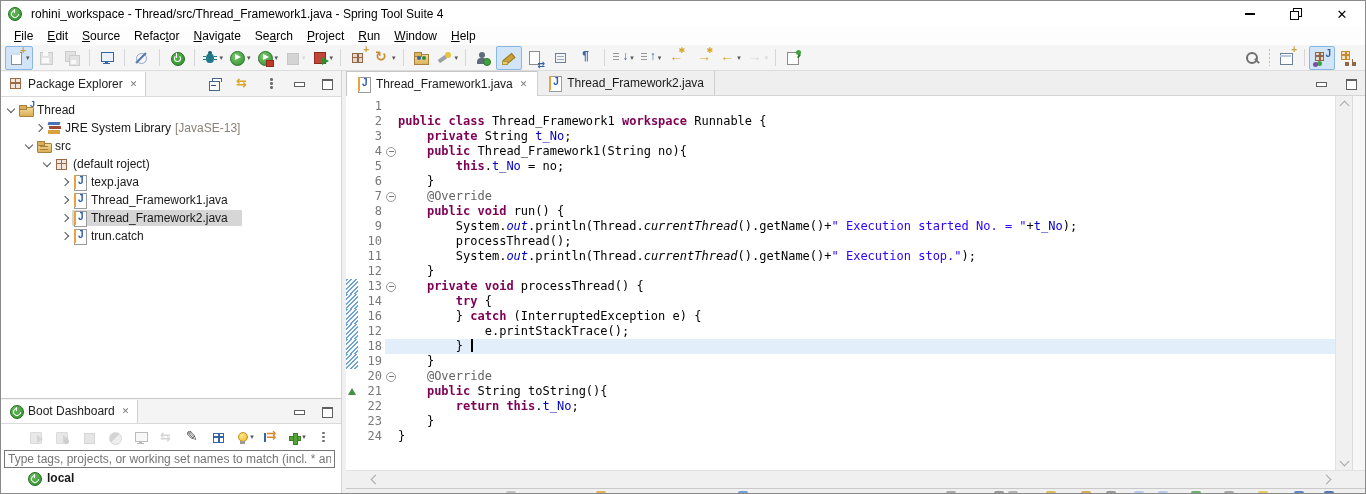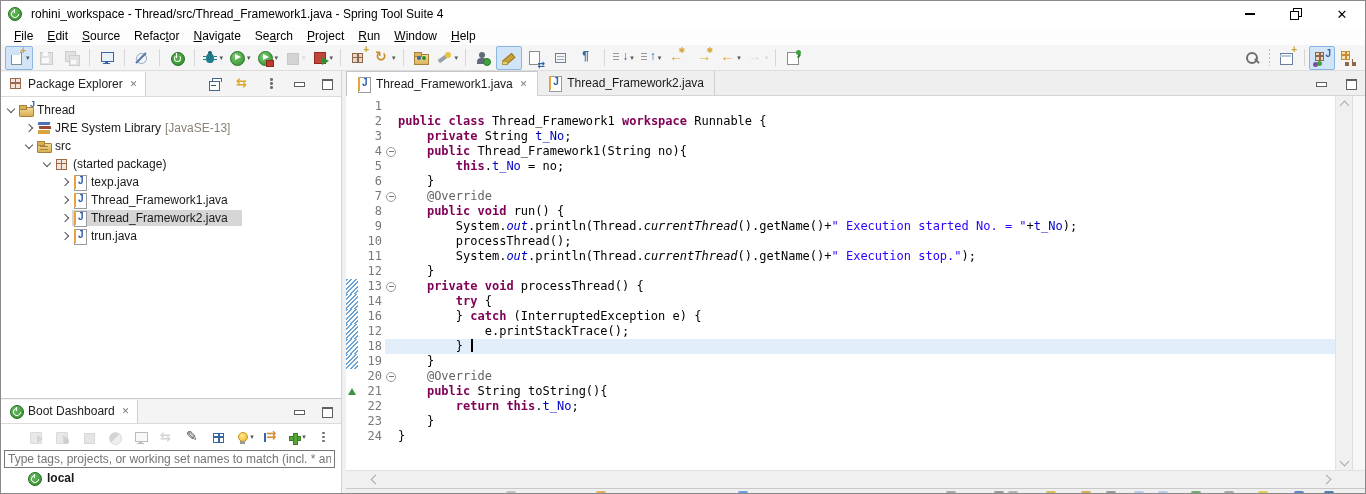--- a/index.html
+++ b/index.html
@@ -419,21 +419,21 @@
     <div class="tree" id="pe-tree">
         <div class="tree-row" style="padding-left: 4px;">
           <span class="chev open"></span>
           <span class="ic ic14">
             <span style="position:absolute;left:0;top:4px;width:13px;height:8px;background:linear-gradient(#f0d894,#d9af55);border:1px solid #a8823c;border-radius:1px"></span>
             <span style="position:absolute;left:0;top:2px;width:6px;height:3px;background:#d9af55;border:1px solid #a8823c"></span>
             <span style="position:absolute;right:-2px;top:-4px;font-size:9px;font-weight:bold;color:#3465a4">J</span>
           </span>
           <span class="tree-label">Thread</span>
         </div>
-        <div class="tree-row" style="padding-left: 22px;">
+        <div class="tree-row" style="padding-left: 32px;">
           <span class="chev"></span>
           <span class="ic ic14">
             <span style="position:absolute;left:1px;top:1px;width:12px;height:3px;background:#4a72b8;transform:skewX(-12deg)"></span>
             <span style="position:absolute;left:2px;top:5px;width:12px;height:3px;background:#9c4a32;transform:skewX(10deg)"></span>
             <span style="position:absolute;left:1px;top:9px;width:12px;height:3.5px;background:#d7a33c"></span>
           </span>
           <span class="tree-label">JRE System Library</span>
           <span class="tree-suffix">[JavaSE-13]</span>
         </div>
         <div class="tree-row" style="padding-left: 22px;">
@@ -446,21 +446,21 @@
           </span>
           <span class="tree-label">src</span>
         </div>
         <div class="tree-row" style="padding-left: 40px;">
           <span class="chev open"></span>
           <span class="ic ic14">
             <span style="position:absolute;left:1px;top:1.5px;width:11px;height:11px;border:1.5px solid #9b6a49;background:#f3e6dc;box-sizing:border-box"></span>
             <span style="position:absolute;left:1px;top:5.7px;width:11px;height:1.5px;background:#9b6a49"></span>
             <span style="position:absolute;left:5.7px;top:1.5px;width:1.5px;height:11px;background:#9b6a49"></span>
           </span>
-          <span class="tree-label">(started package)</span>
+          <span class="tree-label">(default roject)</span>
         </div>
         <div class="tree-row" style="padding-left: 58px;">
           <span class="chev"></span>
           <span class="ic ic14">
             <span style="position:absolute;left:1px;top:0;width:11px;height:13.5px;background:#fff;border:1px solid #9a9a9a"></span>
             <span style="position:absolute;left:1px;top:0;width:2px;height:13.5px;background:#e8a33c"></span>
             <span style="position:absolute;left:5px;top:0;font-size:10px;font-weight:bold;color:#2a5db0">J</span>
           </span>
           <span class="tree-label">texp.java</span>
         </div>
@@ -484,21 +484,21 @@
             <span class="tree-label">Thread_Framework2.java</span>
           </span>
         </div>
         <div class="tree-row" style="padding-left: 58px;">
           <span class="chev"></span>
           <span class="ic ic14">
             <span style="position:absolute;left:1px;top:0;width:11px;height:13.5px;background:#fff;border:1px solid #9a9a9a"></span>
             <span style="position:absolute;left:1px;top:0;width:2px;height:13.5px;background:#e8a33c"></span>
             <span style="position:absolute;left:5px;top:0;font-size:10px;font-weight:bold;color:#2a5db0">J</span>
           </span>
-          <span class="tree-label">trun.java</span>
+          <span class="tree-label">trun.catch</span>
         </div>
       </div>
   </div>
 
   <div id="boot-dashboard">
     <div class="panel-head" style="height:24px">
       <div class="view-tab" style="height:23px">
         <span class="ic ic14" id="bd-icon">
             <span style="position:absolute;left:1px;top:1px;width:12px;height:12px;background:radial-gradient(circle at 35% 30%,#6abf5e,#2e8d2a);border-radius:50%;border:1px solid #1f6b1f"></span>
             <span style="position:absolute;left:4px;top:4px;width:6px;height:6px;border:1.5px solid #fff;border-radius:50%;border-top-color:transparent;transform:rotate(45deg)"></span>

